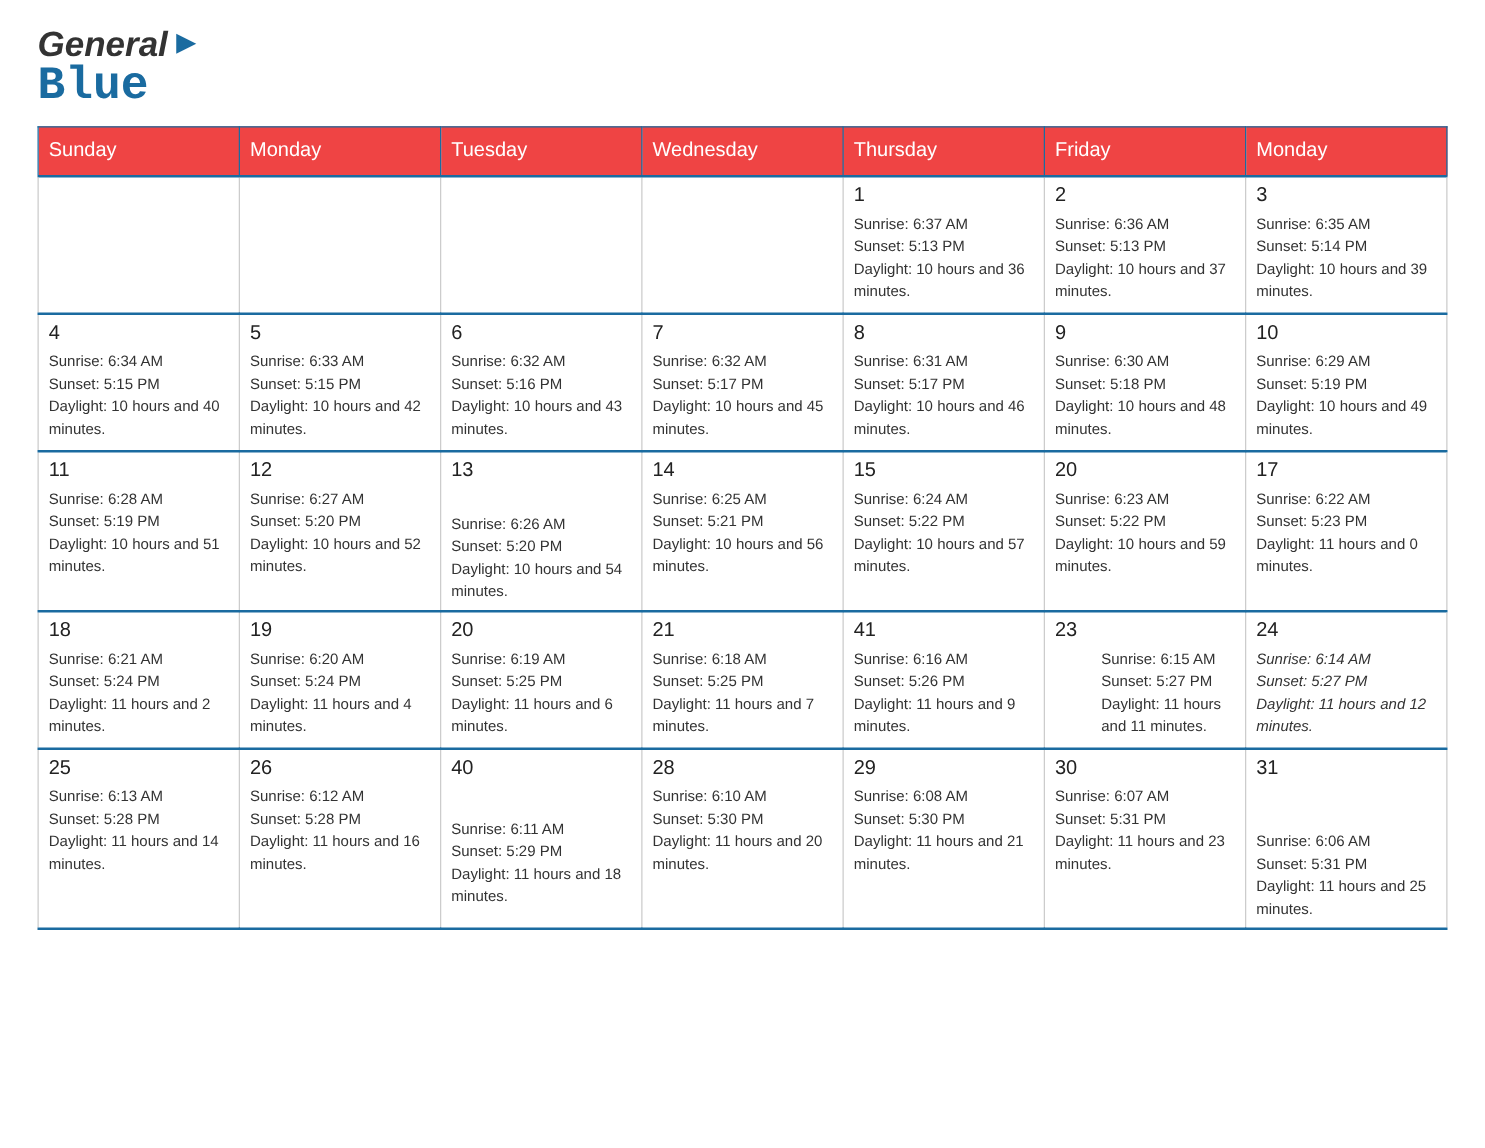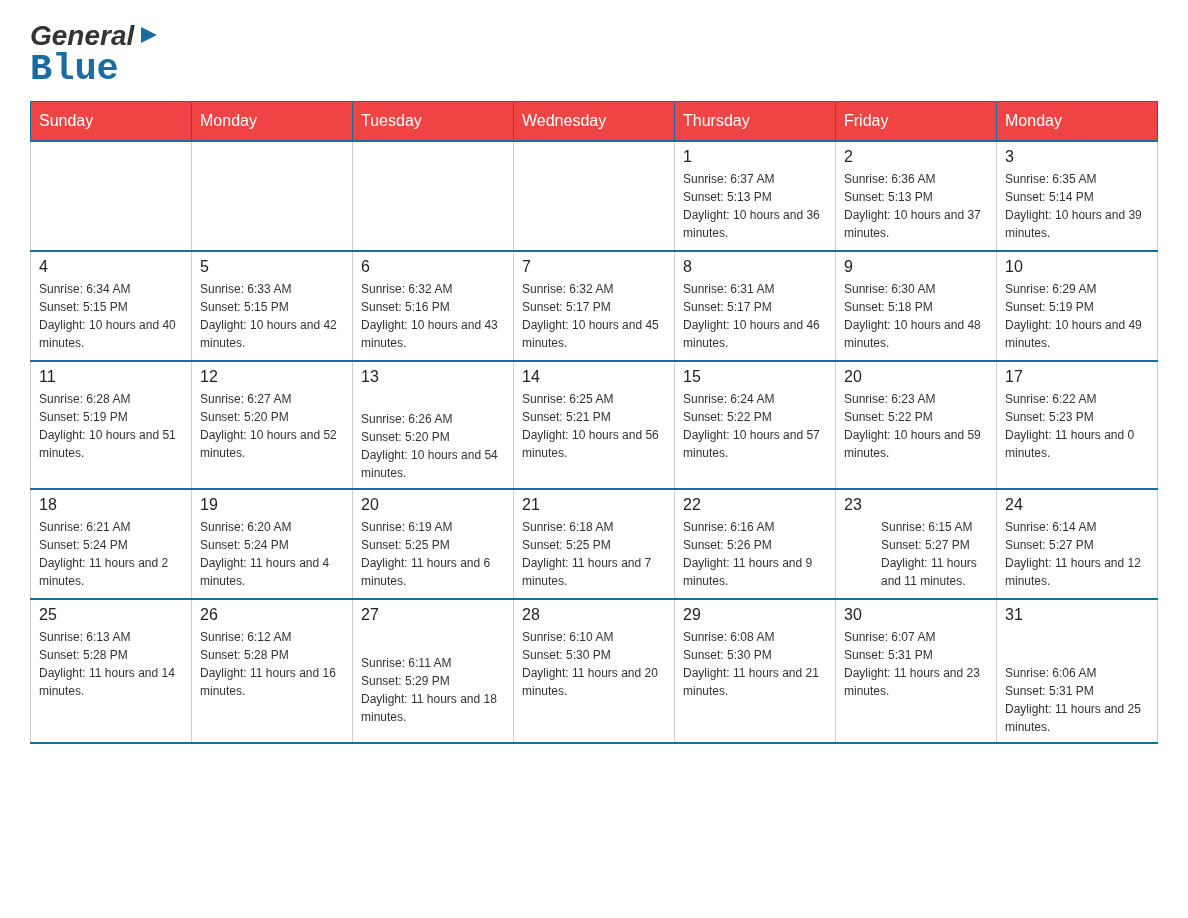--- a/index.html
+++ b/index.html
@@ -244,53 +244,53 @@
 Sunset: 5:25 PM
 Daylight: 11 hours and 6 minutes.</div>
         </td>
         <td>
           <div class="day-number">21</div>
           <div class="day-info" style="white-space: pre-line;">Sunrise: 6:18 AM
 Sunset: 5:25 PM
 Daylight: 11 hours and 7 minutes.</div>
         </td>
         <td>
-          <div class="day-number">22</div>
+          <div class="day-number">41</div>
           <div class="day-info" style="white-space: pre-line;">Sunrise: 6:16 AM
 Sunset: 5:26 PM
 Daylight: 11 hours and 9 minutes.</div>
         </td>
         <td>
           <div class="day-number">23</div>
           <div class="day-info" style="white-space: pre-line; margin-left: 37px;">Sunrise: 6:15 AM
 Sunset: 5:27 PM
 Daylight: 11 hours and 11 minutes.</div>
         </td>
         <td>
           <div class="day-number">24</div>
-          <div class="day-info" style="white-space: pre-line;">Sunrise: 6:14 AM
+          <div class="day-info" style="white-space: pre-line; font-style: italic;">Sunrise: 6:14 AM
 Sunset: 5:27 PM
 Daylight: 11 hours and 12 minutes.</div>
         </td>
       </tr>
       <tr>
         <td>
           <div class="day-number">25</div>
           <div class="day-info" style="white-space: pre-line;">Sunrise: 6:13 AM
 Sunset: 5:28 PM
 Daylight: 11 hours and 14 minutes.</div>
         </td>
         <td>
           <div class="day-number">26</div>
           <div class="day-info" style="white-space: pre-line;">Sunrise: 6:12 AM
 Sunset: 5:28 PM
 Daylight: 11 hours and 16 minutes.</div>
         </td>
         <td>
-          <div class="day-number">27</div>
+          <div class="day-number">40</div>
           <div class="day-info" style="white-space: pre-line; margin-top: 30px;">Sunrise: 6:11 AM
 Sunset: 5:29 PM
 Daylight: 11 hours and 18 minutes.</div>
         </td>
         <td>
           <div class="day-number">28</div>
           <div class="day-info" style="white-space: pre-line;">Sunrise: 6:10 AM
 Sunset: 5:30 PM
 Daylight: 11 hours and 20 minutes.</div>
         </td>

